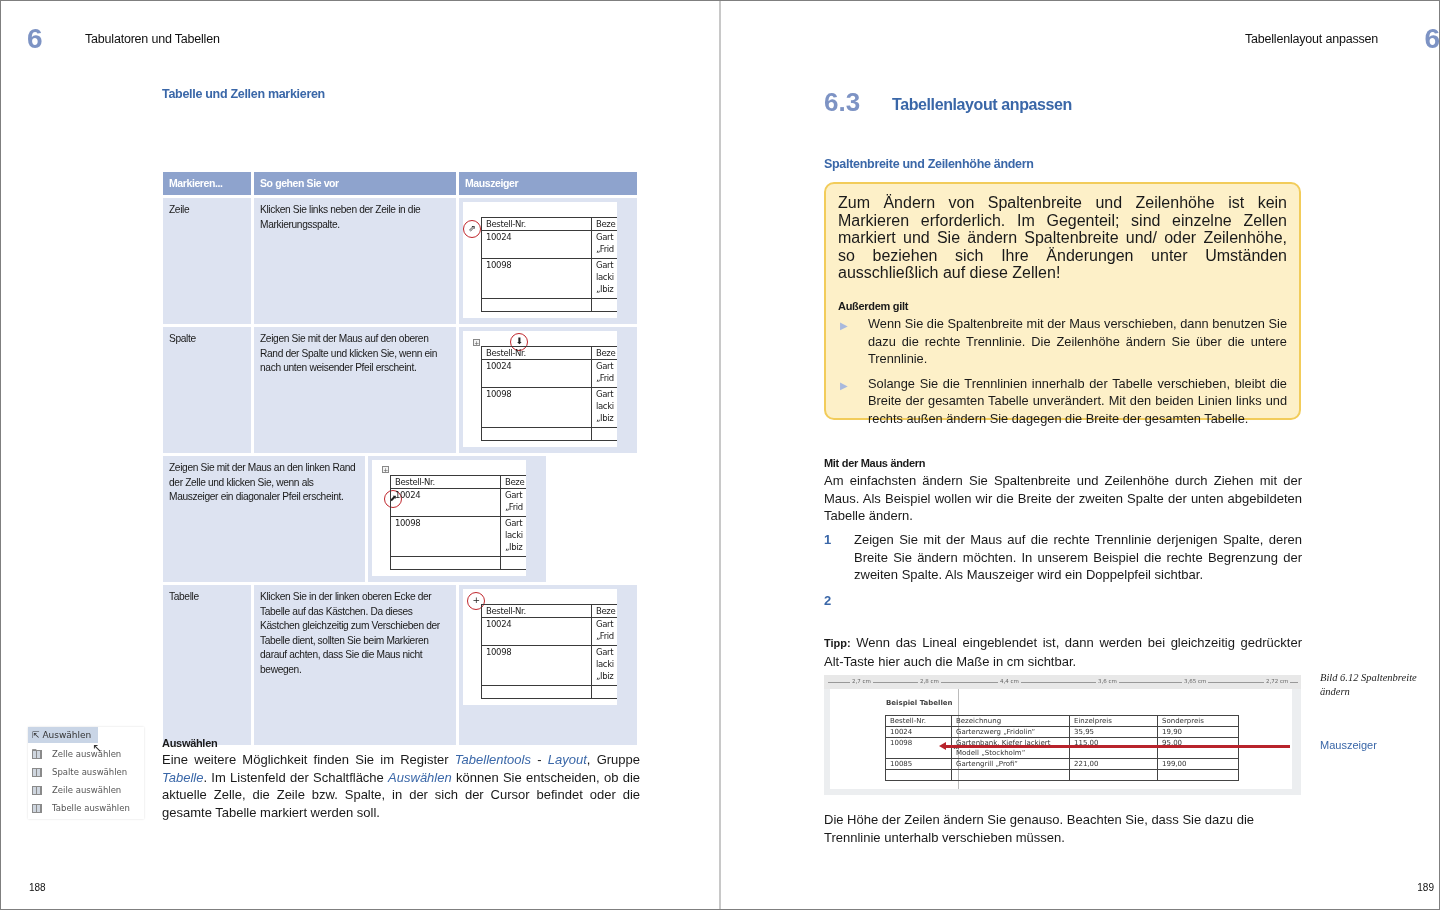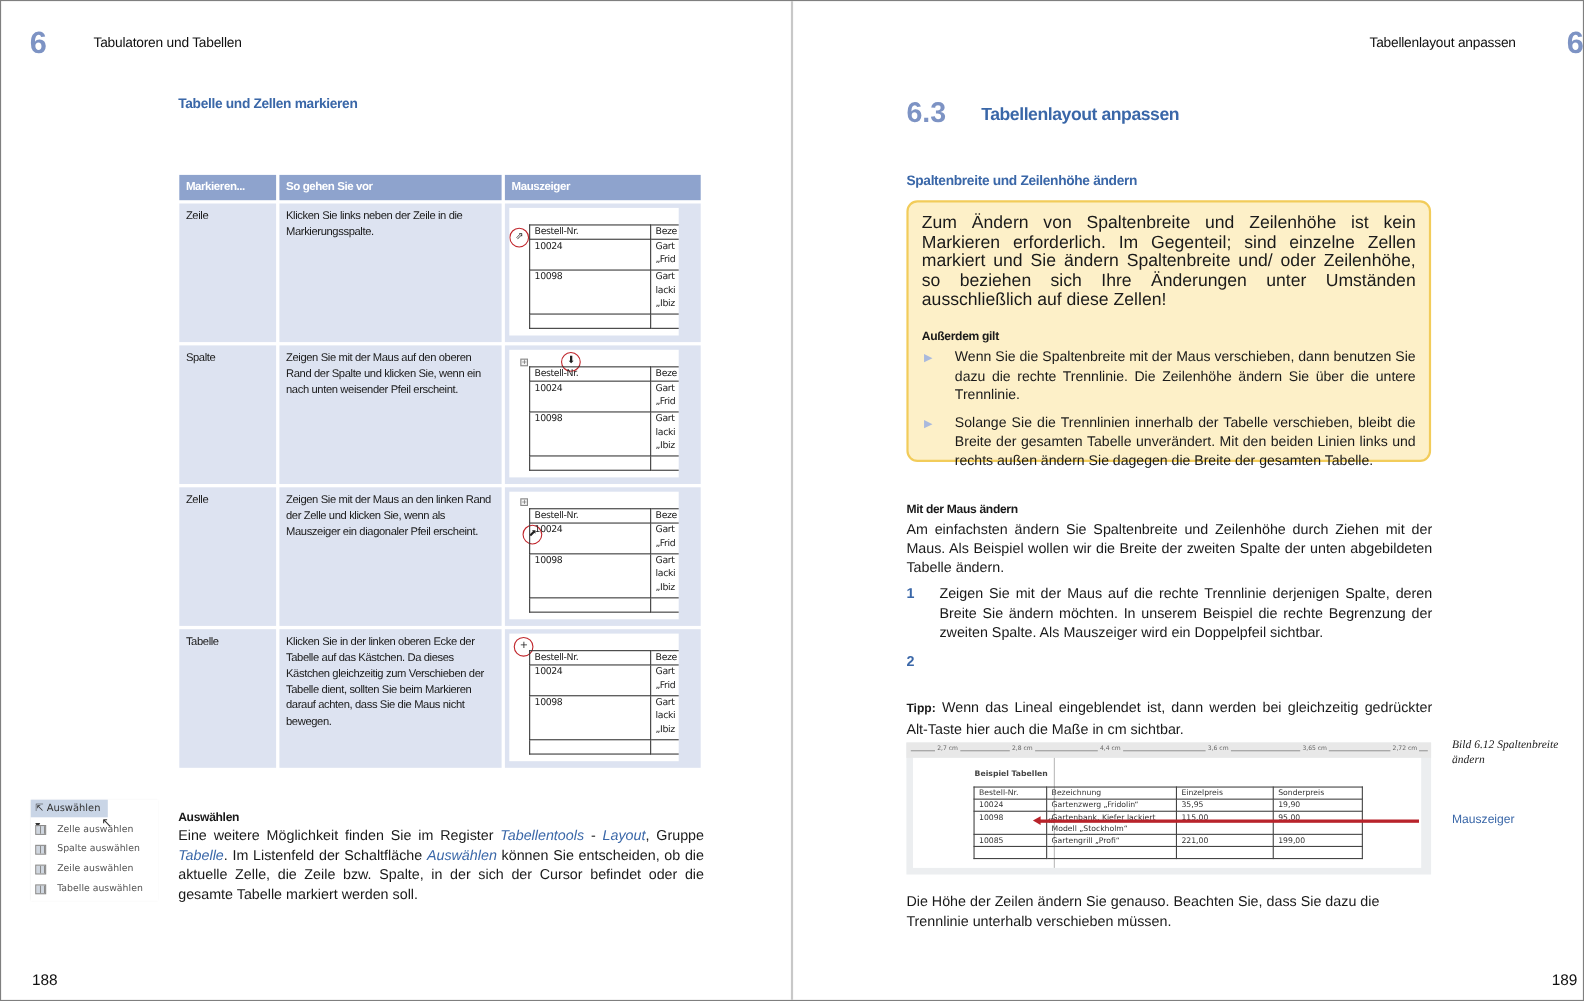--- a/index.html
+++ b/index.html
@@ -4,39 +4,39 @@
 <style>
   * { box-sizing: border-box; margin: 0; padding: 0; }
   html, body { width: 1440px; height: 910px; background: #ffffff; overflow: hidden; }
   body { font-family: "Liberation Sans", sans-serif; color: #1a1a1a; position: relative; }
   .spread { position: absolute; left: 0; top: 0; width: 1440px; height: 910px; border: 1px solid #7f7f7f; }
   .page { position: absolute; top: 0; height: 908px; }
   .page-left { left: 0; width: 720px; border-right: 2px solid #c8c8c8; }
   .page-right { left: 728px; width: 718px; margin-left: 11px; }
   .chap-num { position: absolute; top: 22px; font-size: 28px; font-weight: bold; color: #7d93c4; }
   .run-head { position: absolute; top: 31px; font-size: 12.5px; color: #111; letter-spacing: -0.2px; }
-  .page-num { position: absolute; top: 881px; font-size: 14px; color: #111; }
+  .page-num { position: absolute; top: 881px; font-size: 10px; color: #111; }
   .h-sub { position: absolute; font-family: "Liberation Sans", sans-serif; font-weight: bold; color: #3a67a8; font-size: 12.5px; letter-spacing: -0.3px; }
   .body-text { position: absolute; font-size: 13px; line-height: 17.6px; color: #1a1a1a; }
   .em-link { color: #3a67a8; font-style: italic; }
 
   
-  .mark-table { position: absolute; left: 162px; top: 158px; width: 474px; border-collapse: separate; border-spacing: 0; }
+  .mark-table { position: absolute; left: 162px; top: 171px; width: 474px; border-collapse: separate; border-spacing: 0; }
   .mt-head { display: flex; height: 23px; }
   .mt-head > div { background: #8ea3cd; color: #fff; font-weight: bold; font-size: 10.5px; padding: 5px 6px; letter-spacing: -0.4px; }
   .mt-row { display: flex; }
   .mt-row > div { background: #dde3f1; font-size: 10.2px; line-height: 14.6px; padding: 5px 6px; letter-spacing: -0.35px; color: #1a1a1a; }
   .c1 { width: 88px; margin-right: 3px; }
   .c2 { width: 202px; margin-right: 3px; }
   .c3 { width: 178px; }
   .mt-row { margin-top: 3px; }
   .mt-row.r1 > div { height: 126px; }
   .mt-row.r2 > div { height: 126px; }
   .mt-row.r3 > div { height: 126px; }
-  .mt-row.r4 > div { height: 126px; }
+  .mt-row.r4 > div { height: 160px; }
   .mt-row .c3 { padding: 4px 0 0 4px; }
 
   
   .mini { position: relative; width: 154px; height: 116px; background: #fff; overflow: hidden; font-family: "DejaVu Sans", sans-serif; }
   .mini-table { position: absolute; left: 18px; top: 15px; width: 150px; border-collapse: collapse; font-size: 8.5px; }
   .mini-table td { border: 1px solid #3a3a3a; padding: 0 4px; vertical-align: top; line-height: 12px; color: #222; }
   .mini-table td:first-child { width: 110px; }
   .mini-handle { position: absolute; width: 7px; height: 7px; border: 1px solid #888; font-size: 6px; line-height: 5px; text-align: center; color: #555; background: #f4f4f4; }
   .red-circle { position: absolute; width: 18px; height: 18px; border: 1.5px solid #c0262c; border-radius: 50%; font-size: 9px; line-height: 15px; text-align: center; color: #222; }
 
@@ -152,21 +152,20 @@
                     <td style="height:13px"></td>
                     <td></td>
                   </tr>
             </tbody>
               </table>
           </div>
         </div>
       </div>
 
       <div class="mt-row r3">
-        <div class="c1">Zelle</div>
         <div class="c2">Zeigen Sie mit der Maus an den linken Rand der Zelle und klicken Sie, wenn als Mauszeiger ein diagonaler Pfeil erscheint.</div>
         <div class="c3">
           <div class="mini">
             <div class="mini-handle" style="left:10px;top:6px;">+</div>
             <div class="red-circle" style="left:12px;top:30px;">⬈</div>
             <table class="mini-table">
               <tbody>
                   <tr>
                     <td>Bestell-Nr.</td>
                     <td>Beze</td>

